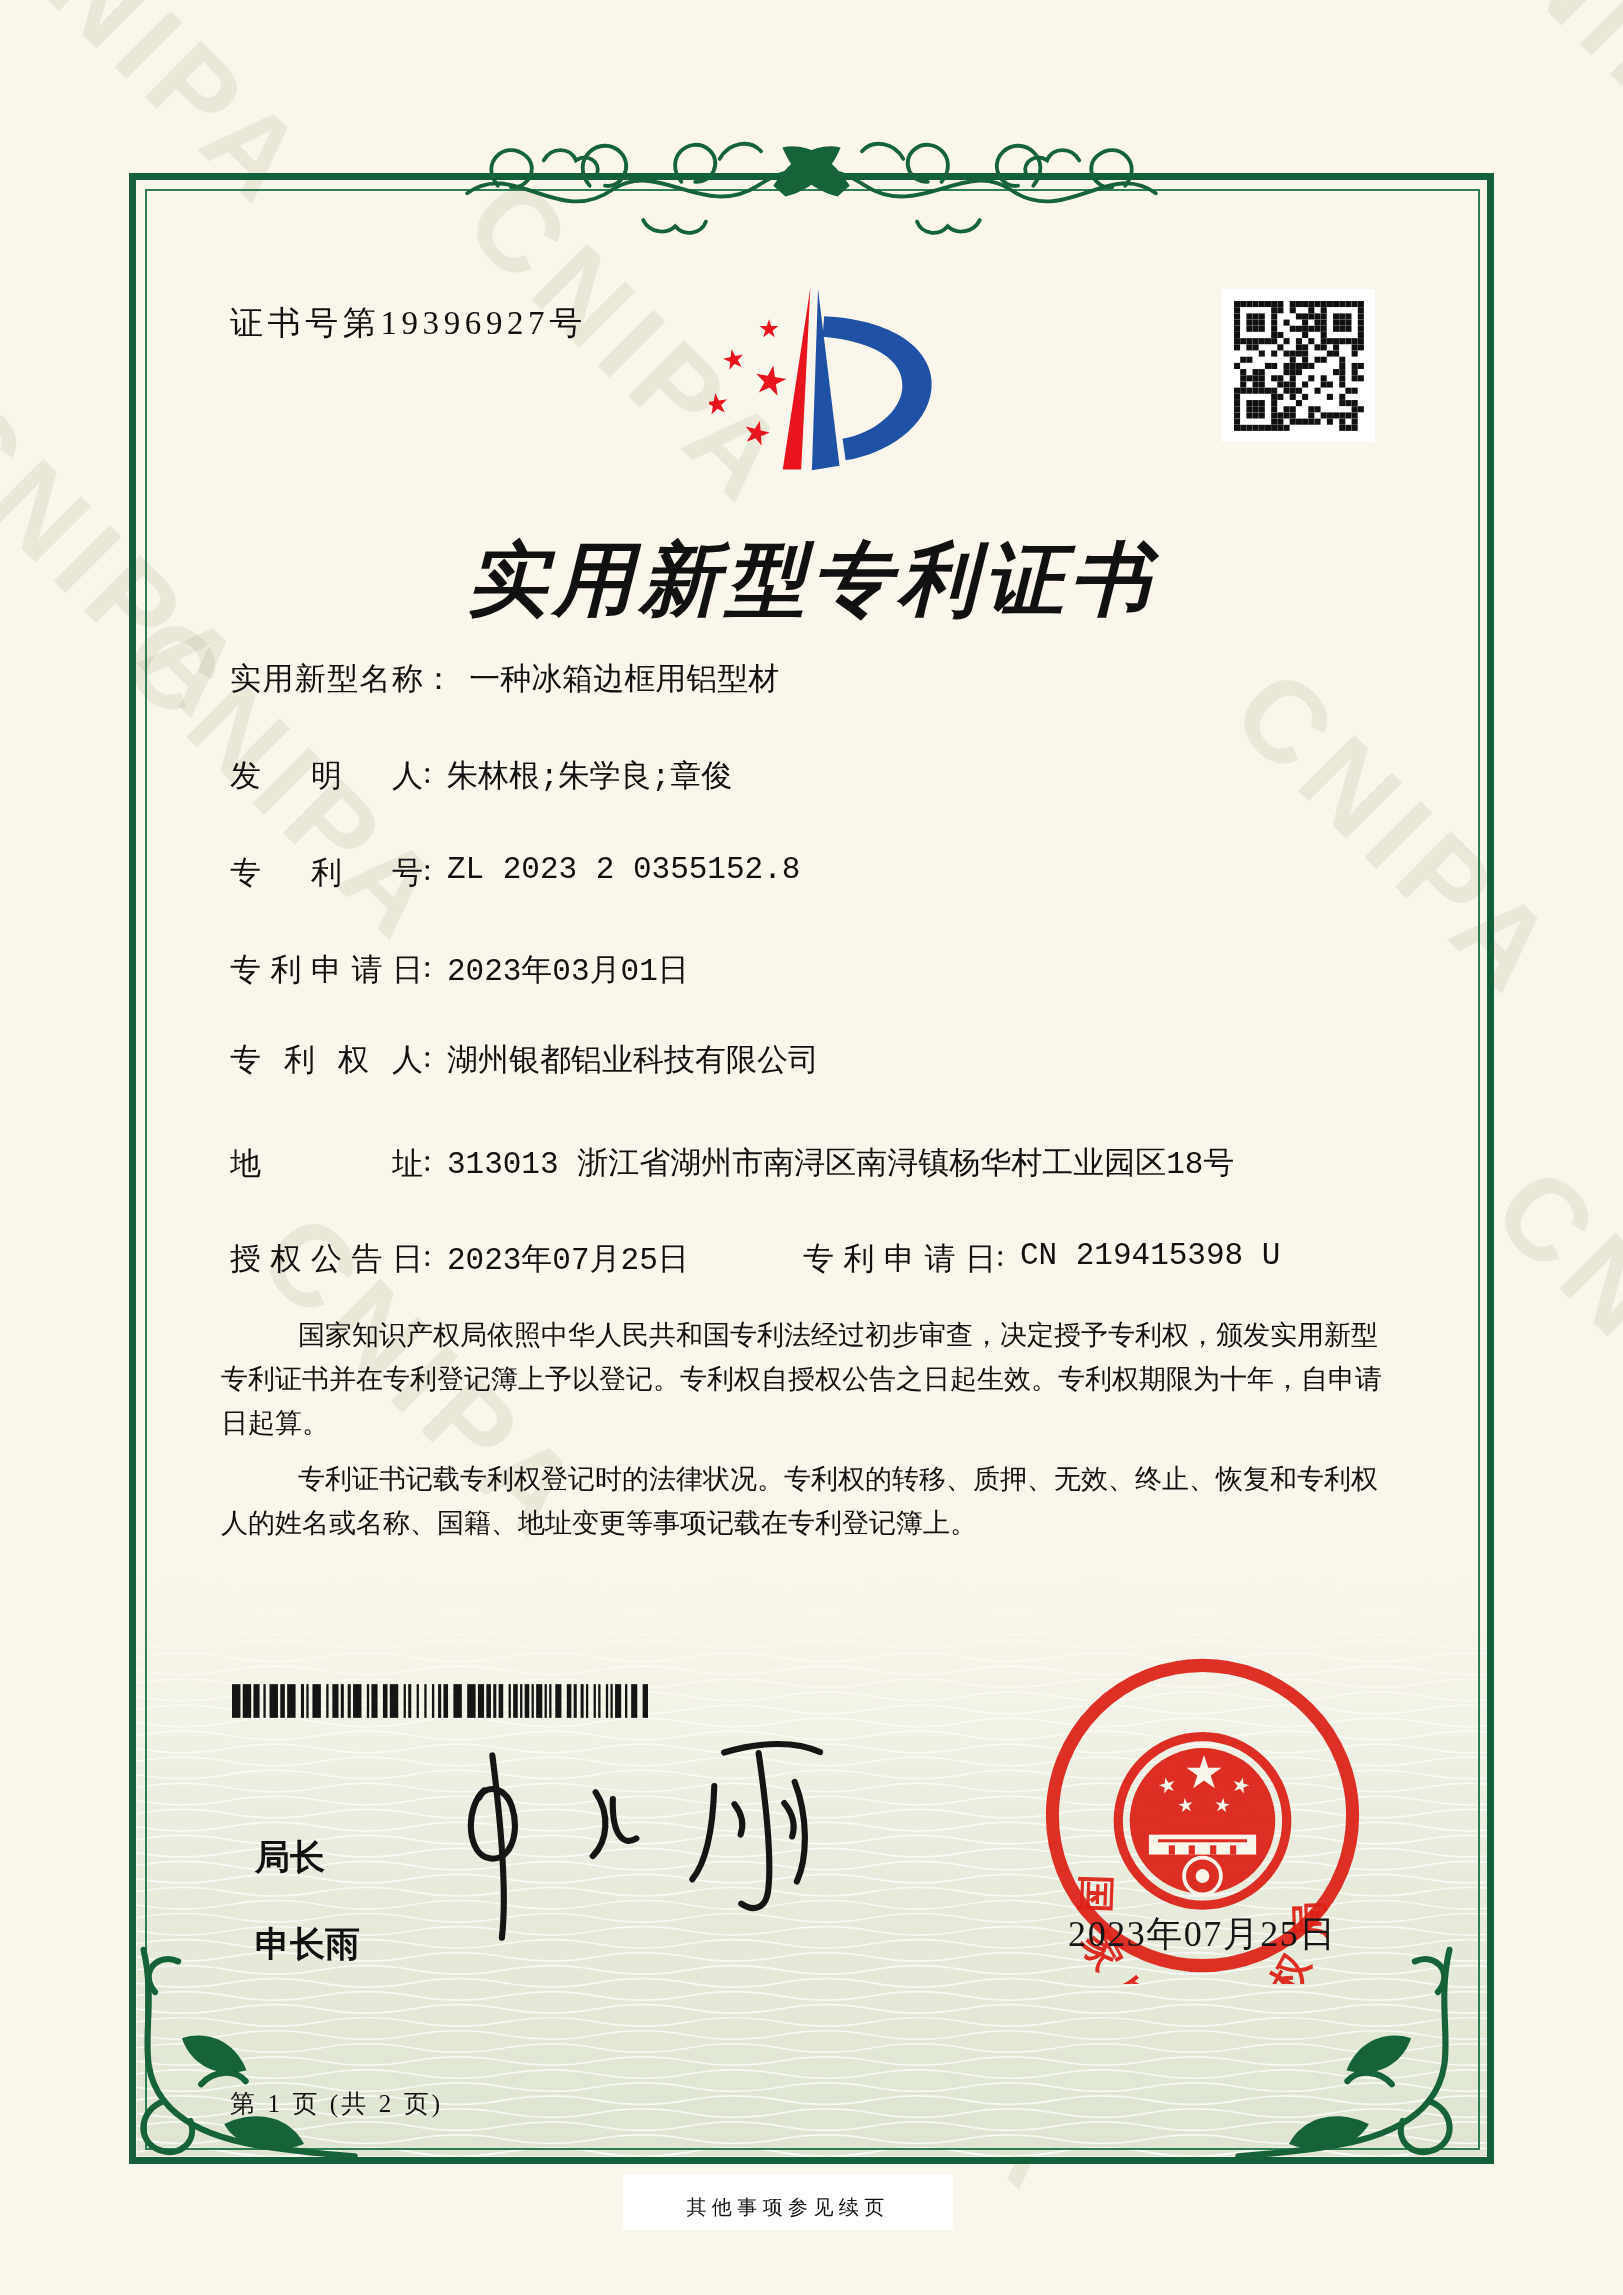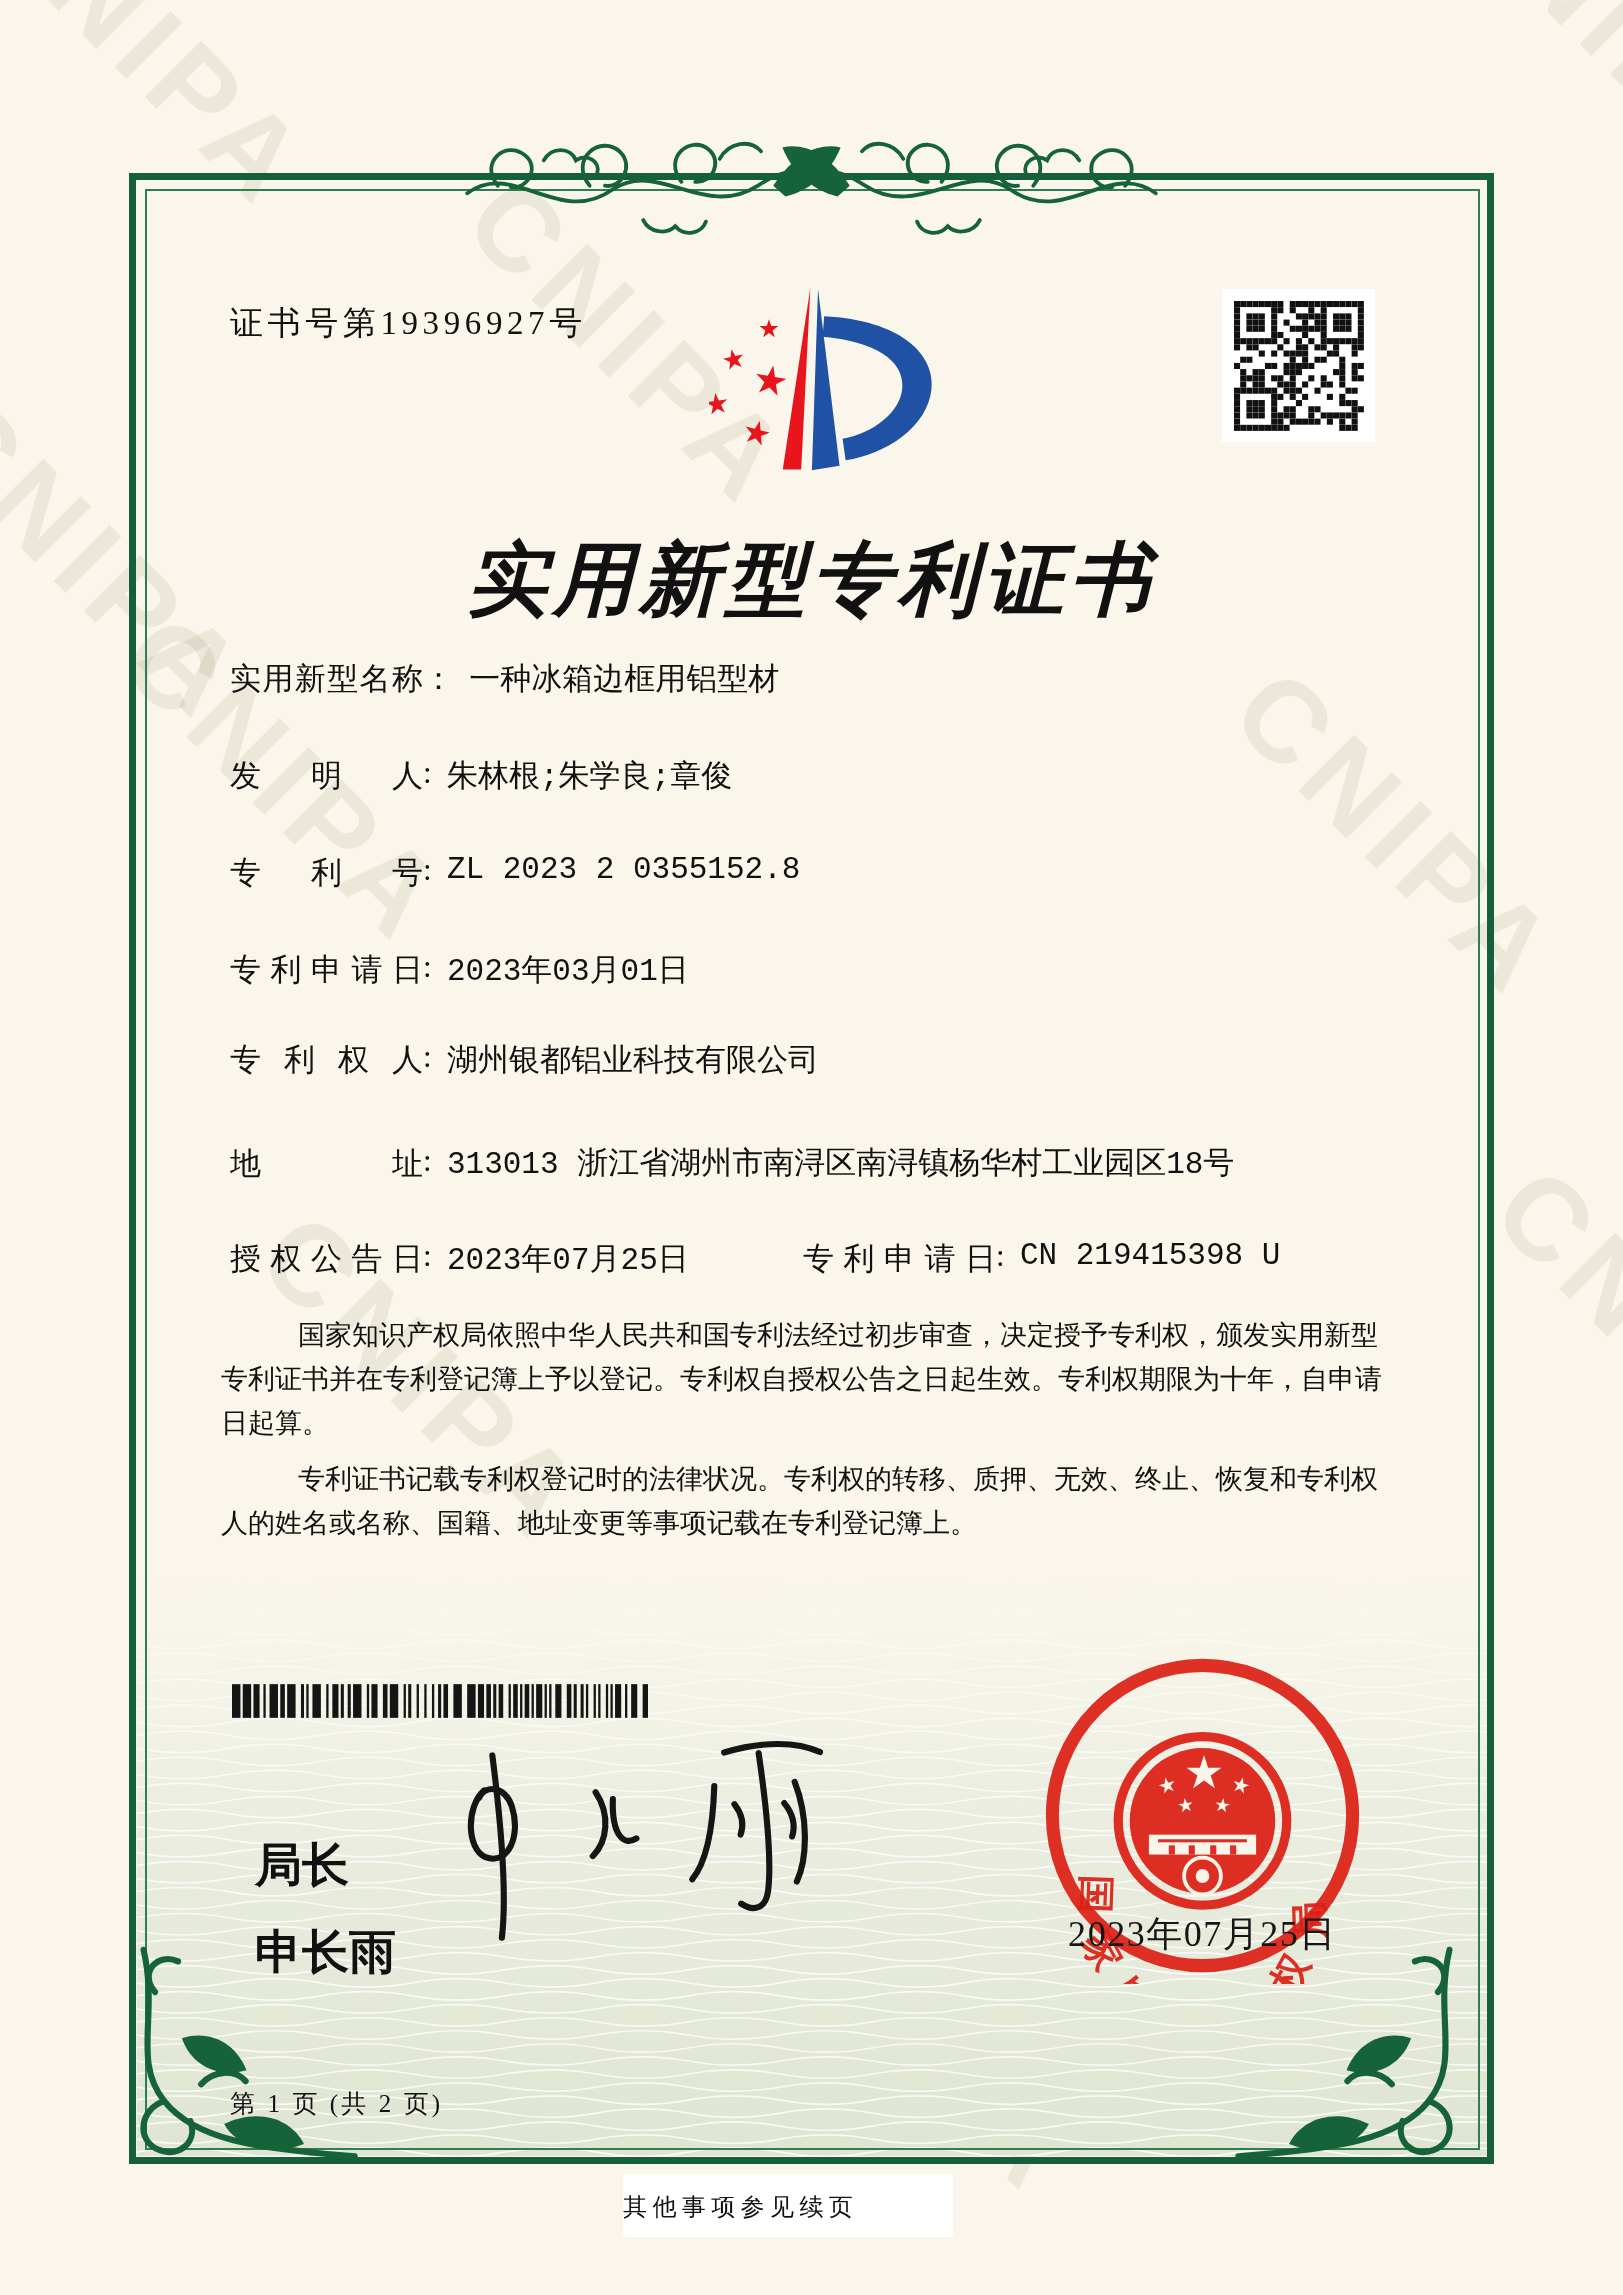--- a/index.html
+++ b/index.html
@@ -39,27 +39,27 @@
   
   .legal{position:absolute;left:221px;top:1313px;width:1181px;z-index:2;
     font-size:27px;line-height:44px;}
   .legal p{margin:0 0 12.3px 0;text-indent:77px;}
   
   .barcode{position:absolute;left:232px;top:1684px;z-index:2;}
   
   .band{position:absolute;left:136px;top:1573px;z-index:1;pointer-events:none;}
   
   .sign-label{position:absolute;left:255px;z-index:2;
-    font-family:"Liberation Sans","DejaVu Sans",sans-serif;font-weight:bold;font-size:47px;}
+    font-family:"Liberation Sans","DejaVu Sans",sans-serif;font-weight:bold;font-size:35px;}
   .sig{position:absolute;left:368px;top:1725px;z-index:5;}
   .seal{position:absolute;left:1034px;top:1647px;z-index:5;}
   .page-footer{position:absolute;left:230px;top:2087px;width:1089px;
     font-size:25px;z-index:2;letter-spacing:3.1px;}
-  .note-box{position:absolute;left:623px;top:2174px;width:330px;height:63px;background:#fff;
-    z-index:2;text-align:left;line-height:67px;font-size:24px;letter-spacing:5.4px;}
+  .note-box{position:absolute;left:623px;top:2174px;width:330px;height:56px;background:#fff;
+    z-index:2;text-align:center;line-height:67px;font-size:20px;letter-spacing:5.4px;}
 </style>
 </head>
 <body>
 
 <div class="wm" style="left:-54px;top:-23px">CNIPA</div>
 <div class="wm" style="left:1411px;top:-46px">CNIPA</div>
 <div class="wm" style="left:429px;top:276px">CNIPA</div>
 <div class="wm" style="left:-115px;top:491px">CNIPA</div>
 <div class="wm" style="left:84px;top:713px">CNIPA</div>
 <div class="wm" style="left:1196px;top:767px">CNIPA</div>

